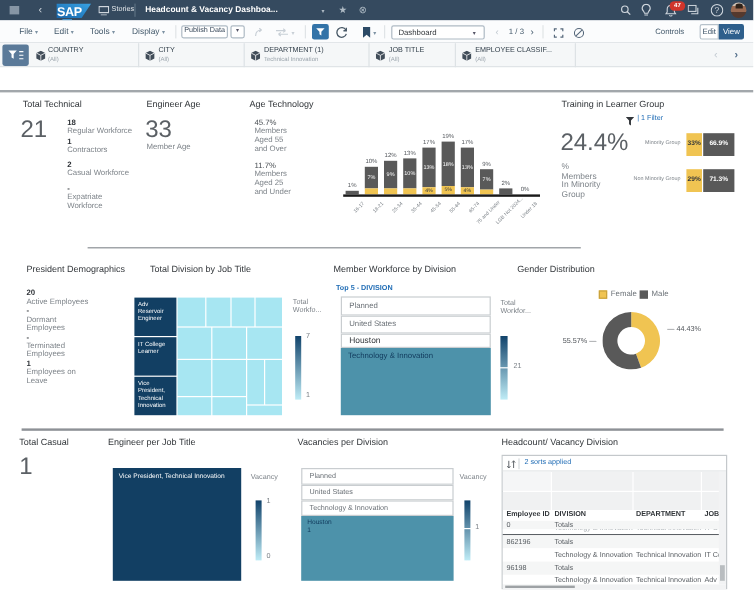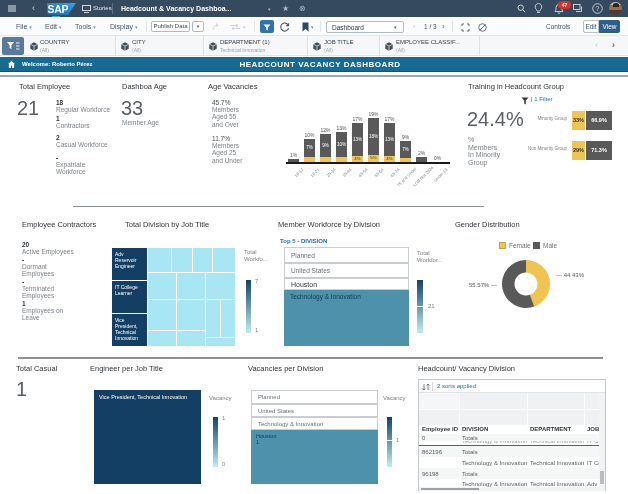--- a/index.html
+++ b/index.html
@@ -179,47 +179,40 @@
           <path d="M4 0.3 L7.7 2.2 V6.8 L4 8.7 L0.3 6.8 V2.2 Z" fill="#414d59"></path>
           <path d="M0.3 2.2 L4 4.1 L7.7 2.2 M4 4.1 V8.7" fill="none" stroke="#f5f6f7" stroke-width="0.7"></path>
         </svg>
       <div class="abs ftitle" style="left:16px;top:3px;">EMPLOYEE CLASSIF...</div>
       <div class="abs fsub" style="left:16px;top:11px;">(All)</div>
     </div>
     <div class="abs" style="left:595px;top:4px;color:#c2cad1;font-size:9px;">‹</div>
     <div class="abs" style="left:612px;top:4px;color:#54708c;font-size:9px;font-weight:bold;">›</div>
   </div>
 
-  <div id="banner">
-    <svg class="abs" style="left:8px;top:4px;" width="7" height="7" viewBox="0 0 8 8">
-        <path d="M4 0 L8 3.5 H7 V8 H4.7 V5.2 H3.3 V8 H1 V3.5 H0 Z" fill="#fff"></path>
-      </svg>
-    <div class="abs" style="left:22px;top:4px;color:#fff;font-size:6px;font-weight:bold;">Welcome: Roberto Pérez</div>
-    <div class="abs" style="left:0;top:3px;width:640px;text-align:center;color:#fff;font-size:8px;font-weight:bold;letter-spacing:0.55px;">HEADCOUNT VACANCY DASHBOARD</div>
-  </div>
   <div id="bannerline"></div>
 
-  <div class="sectitle" style="left:19px;top:82px;">Total Employee</div>
+  <div class="sectitle" style="left:19px;top:82px;">Total Technical</div>
   <div class="bignum" style="left:17px;top:97px;">21</div>
   <div class="abs" style="left:56px;top:99px;width:60px;">
     <div class="kv-val">18</div>
       <div class="kv-lab">Regular Workforce</div>
     <div class="kv-val" style="margin-top:1px;">1</div>
       <div class="kv-lab">Contractors</div>
     <div class="kv-val" style="margin-top:5px;">2</div>
       <div class="kv-lab">Casual Workforce</div>
     <div class="kv-val" style="margin-top:5px;">-</div>
       <div class="kv-lab">Expatriate<br>Workforce</div>
   </div>
 
-  <div class="sectitle" style="left:122px;top:82px;">Dashboa Age</div>
+  <div class="sectitle" style="left:122px;top:82px;">Engineer Age</div>
   <div class="bignum" style="left:121px;top:97px;">33</div>
   <div class="abs kv-lab" style="left:122px;top:119px;">Member Age</div>
 
-  <div class="sectitle" style="left:208px;top:82px;">Age Vacancies</div>
+  <div class="sectitle" style="left:208px;top:82px;">Age Technology</div>
   <div class="abs" style="left:212px;top:99px;font-size:6.5px;color:#7d8389;line-height:7.2px;">
     <span style="color:#4a4f54;">45.7%</span><br>Members<br>Aged 55<br>and Over<br><br>
     <span style="color:#4a4f54;">11.7%</span><br>Members<br>Aged 25<br>and Under
   </div>
 
   <div class="abs" id="agechart" style="left:286px;top:100px;width:170px;height:80px;">
       <div class="abs" style="left:2px;top:59px;width:11px;height:3px;background:#595959;"></div>
       <div class="abs" style="left:-1px;top:52px;width:17px;text-align:center;font-size:5px;color:#55595e;">1%</div>
       <div class="abs" style="left:-9px;top:67px;width:24px;font-size:4.2px;color:#7d8389;transform:rotate(-45deg);transform-origin:right top;text-align:right;white-space:nowrap;">16-17</div>
       <div class="abs" style="left:18px;top:39px;width:11px;height:18px;background:#595959;"></div>
@@ -261,38 +254,38 @@
       <div class="abs" style="left:114px;top:46.5px;width:11px;text-align:center;font-size:4.6px;color:#fff;">7%</div>
       <div class="abs" style="left:103px;top:67px;width:24px;font-size:4.2px;color:#7d8389;transform:rotate(-45deg);transform-origin:right top;text-align:right;white-space:nowrap;">75 and Under</div>
       <div class="abs" style="left:130px;top:57px;width:11px;height:5px;background:#595959;"></div>
       <div class="abs" style="left:127px;top:50px;width:17px;text-align:center;font-size:5px;color:#55595e;">2%</div>
       <div class="abs" style="left:119px;top:67px;width:24px;font-size:4.2px;color:#7d8389;transform:rotate(-45deg);transform-origin:right top;text-align:right;white-space:nowrap;">LGB Not 2024...</div>
       <div class="abs" style="left:143px;top:55px;width:17px;text-align:center;font-size:5px;color:#55595e;">0%</div>
       <div class="abs" style="left:135px;top:67px;width:24px;font-size:4.2px;color:#7d8389;transform:rotate(-45deg);transform-origin:right top;text-align:right;white-space:nowrap;">Under 18</div>
       <div class="abs" style="left:0;top:62px;width:164px;height:1.5px;background:#1a1a1a;"></div>
     </div>
 
-  <div class="sectitle" style="left:468px;top:82px;">Training in Headcount Group</div>
+  <div class="sectitle" style="left:468px;top:82px;">Training in Learner Group</div>
   <svg class="abs" style="left:521px;top:97px;" width="8" height="8" viewBox="0 0 8 8">
       <path d="M0.5 0.5 h7 l-2.7 3 v4 l-1.6 -1 v-3 z" fill="#32363a"></path>
     </svg>
   <div class="abs" style="left:531px;top:96px;font-size:6px;color:#1f6cb5;">| 1 Filter</div>
   <div class="abs" style="left:467px;top:108px;font-size:20px;color:#5b6065;">24.4%</div>
   <div class="abs" style="left:468px;top:136px;font-size:7px;color:#7d8389;line-height:7.5px;">%<br>Members<br>In Minority<br>Group</div>
 
   <div class="abs" style="left:500px;top:116px;width:67px;text-align:right;font-size:4.5px;color:#7d8389;">Minority Group</div>
   <div class="abs" style="left:572px;top:111px;width:13px;height:19px;background:#f0c452;font-size:5.5px;font-weight:bold;color:#32363a;text-align:center;line-height:19px;">33%</div>
   <div class="abs" style="left:586px;top:111px;width:26px;height:19px;background:#595959;font-size:5.5px;font-weight:bold;color:#fff;text-align:center;line-height:19px;">66.9%</div>
   <div class="abs" style="left:500px;top:146px;width:67px;text-align:right;font-size:4.5px;color:#7d8389;">Non Minority Group</div>
   <div class="abs" style="left:572px;top:141px;width:13px;height:19px;background:#f0c452;font-size:5.5px;font-weight:bold;color:#32363a;text-align:center;line-height:19px;">29%</div>
   <div class="abs" style="left:586px;top:141px;width:26px;height:19px;background:#595959;font-size:5.5px;font-weight:bold;color:#fff;text-align:center;line-height:19px;">71.3%</div>
 
   <div class="abs" style="left:73px;top:206px;width:411px;height:1px;background:#8a8f94;"></div>
 
-  <div class="sectitle" style="left:22px;top:220px;">Employee Contractors</div>
+  <div class="sectitle" style="left:22px;top:220px;">President Demographics</div>
   <div class="abs" style="left:22px;top:241px;width:70px;">
     <div class="kv-val">20</div>
       <div class="kv-lab">Active Employees</div>
     <div class="kv-val">-</div>
       <div class="kv-lab">Dormant<br>Employees</div>
     <div class="kv-val">-</div>
       <div class="kv-lab">Terminated<br>Employees</div>
     <div class="kv-val">1</div>
       <div class="kv-lab">Employees on<br>Leave</div>
   </div>
@@ -328,21 +321,21 @@
     <div class="abs" style="left:0;top:0;width:125px;height:16px;background:#fff;border:1px solid #c9cdd0;font-size:6.5px;color:#6a7076;padding:4px 0 0 6px;">Planned</div>
     <div class="abs" style="left:0;top:16px;width:125px;height:15px;background:#fff;border:1px solid #c9cdd0;font-size:6.5px;color:#6a7076;padding:3px 0 0 6px;">United States</div>
     <div class="abs" style="left:0;top:31px;width:125px;height:12px;background:#fff;border:1px solid #c9cdd0;font-size:7px;color:#32363a;padding:2px 0 0 6px;">Houston</div>
     <div class="abs" style="left:0;top:43px;width:125px;height:56px;background:#4d92aa;font-size:6.5px;color:#113a5c;padding:3px 0 0 6px;">Technology &amp; Innovation</div>
   </div>
   <div class="abs gtx" style="left:417px;top:250px;font-size:6px;line-height:7px;">Total<br>Workfor...</div>
   <div class="abs" style="left:417px;top:280px;width:6px;height:53px;background:linear-gradient(#11436b,#bfecf6);"></div>
   <div class="abs" style="left:416px;top:306px;width:8px;height:1px;background:#fff;"></div>
   <div class="abs gtx" style="left:428px;top:303px;font-size:6px;">21</div>
 
-  <div class="sectitle" style="left:455px;top:220px;">Gender Distribution</div>
+  <div class="sectitle" style="left:431px;top:220px;">Gender Distribution</div>
   <div class="abs" style="left:499px;top:242px;width:7px;height:7px;background:#f0c452;border:1px solid #caa33c;"></div>
   <div class="abs" style="left:509px;top:242px;font-size:6.5px;color:#6a7076;">Female</div>
   <div class="abs" style="left:533px;top:242px;width:7px;height:7px;background:#595959;"></div>
   <div class="abs" style="left:543px;top:242px;font-size:6.5px;color:#6a7076;">Male</div>
   <svg class="abs" style="left:502px;top:260px;" width="48" height="48" viewBox="0 0 48 48">
     <path d="M 24 0 A 24 24 0 0 1 32.25 46.54 L 27.95 34.80 A 11.5 11.5 0 0 0 24 12.5 Z" fill="#f0c452"></path>
     <path d="M 32.25 46.54 A 24 24 0 1 1 24 0 L 24 12.5 A 11.5 11.5 0 1 0 27.95 34.80 Z" fill="#595959"></path>
   </svg>
   <div class="abs" style="left:469px;top:282px;font-size:6px;color:#55595e;">55.57% —</div>
   <div class="abs" style="left:556px;top:272px;font-size:6px;color:#55595e;">— 44.43%</div>

